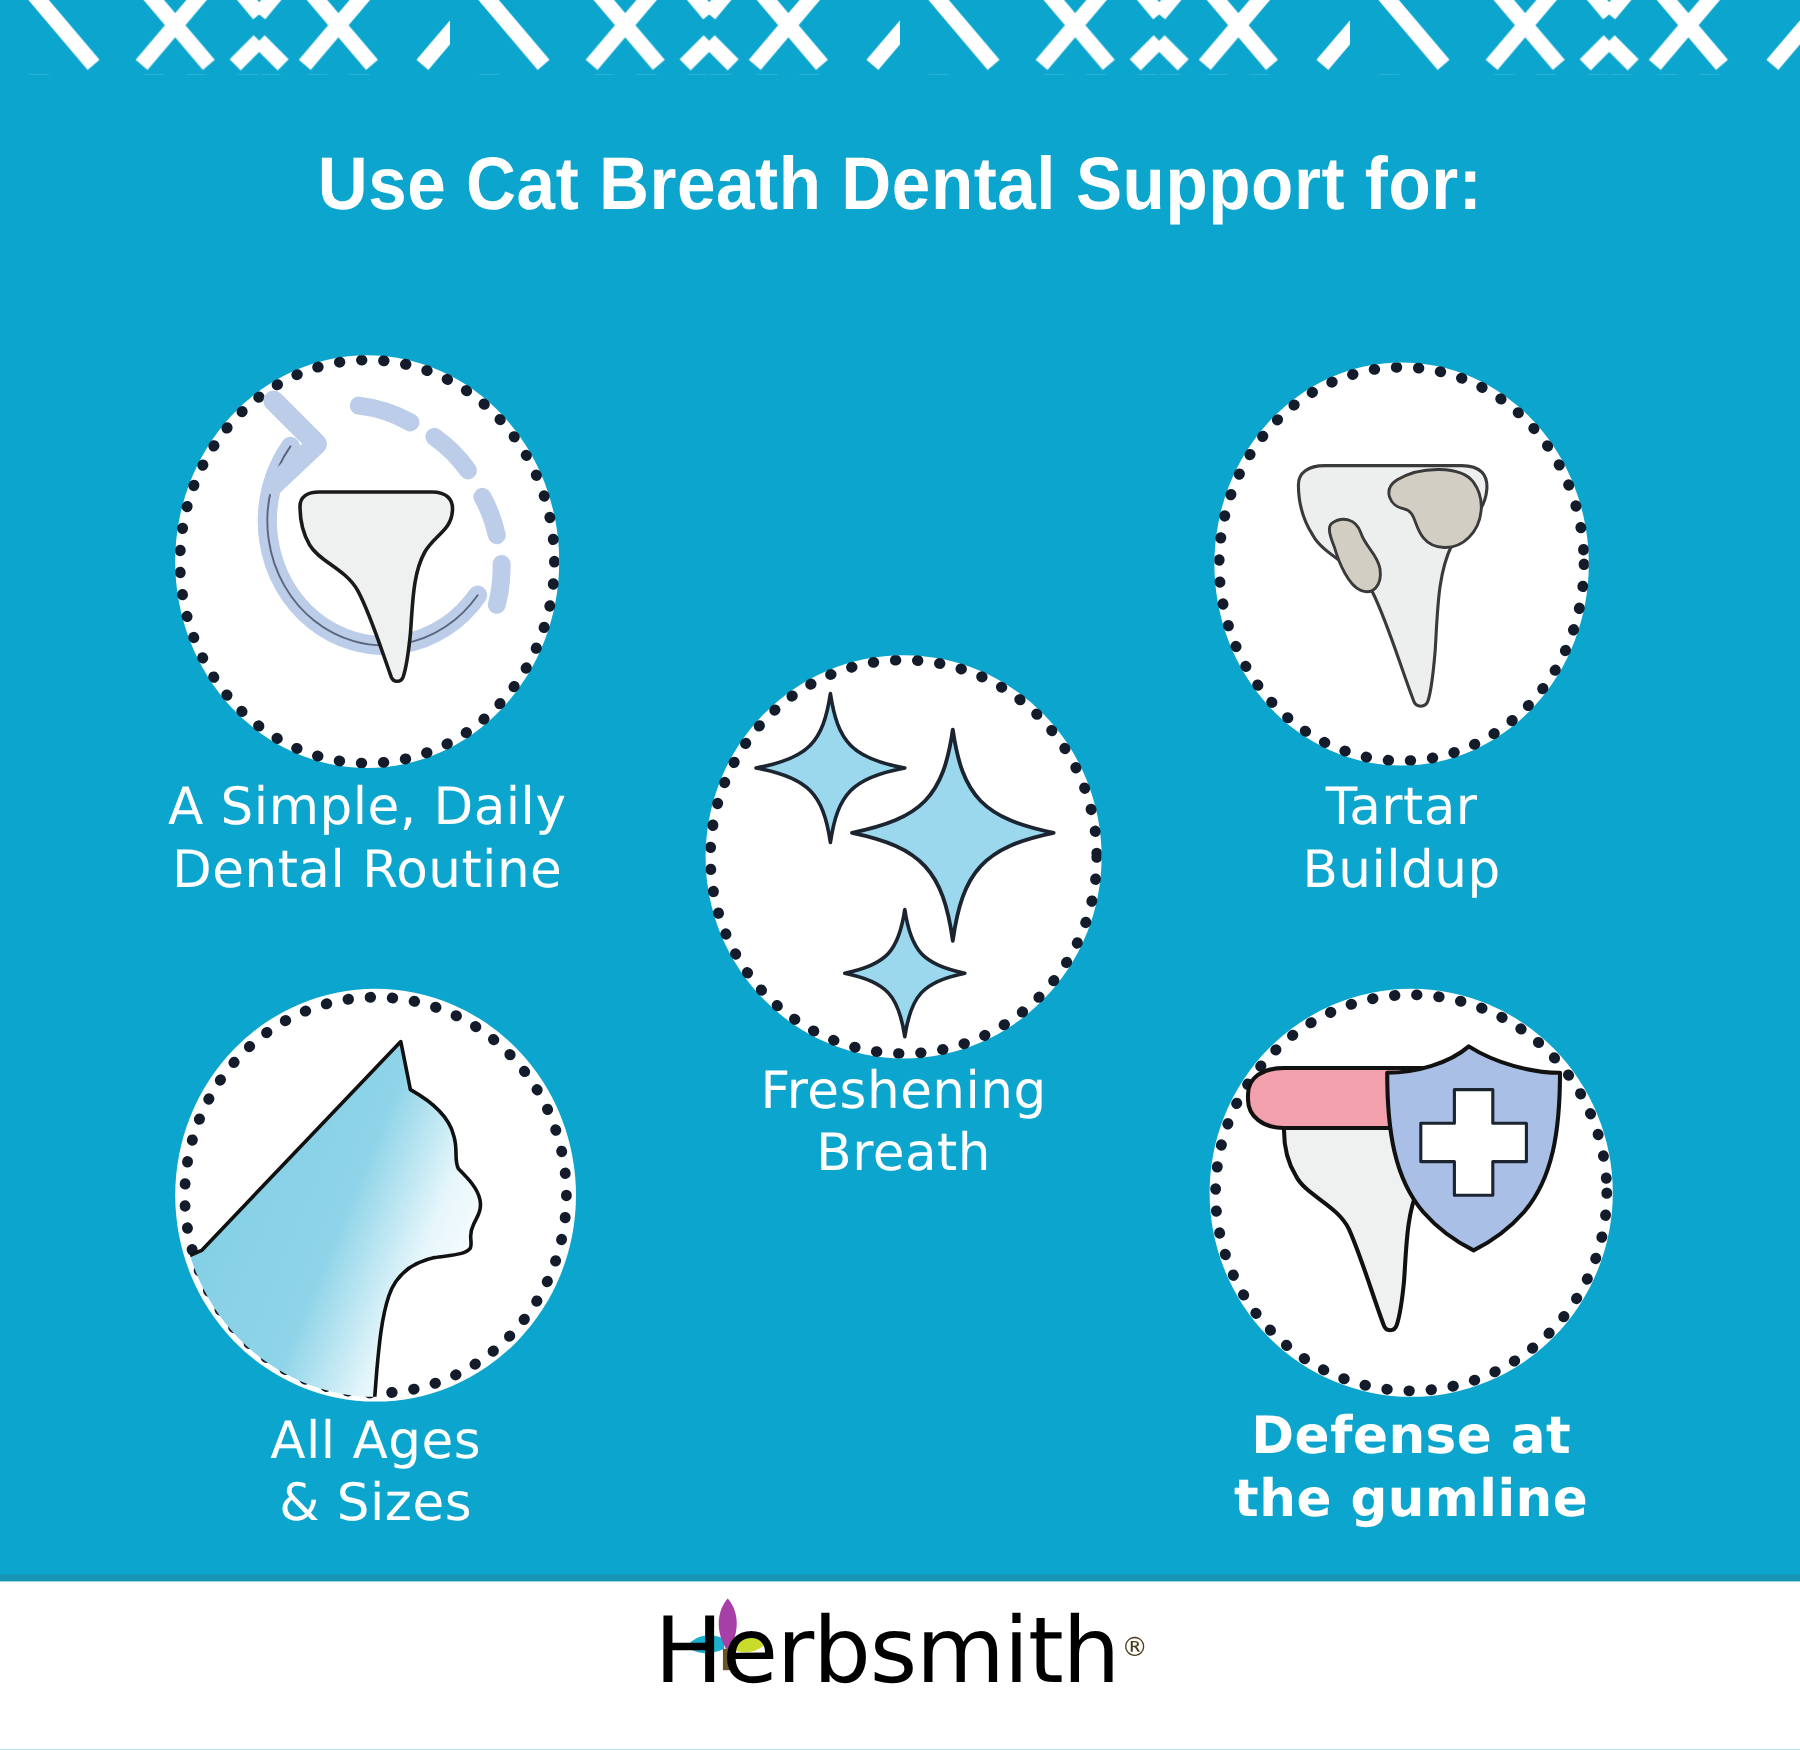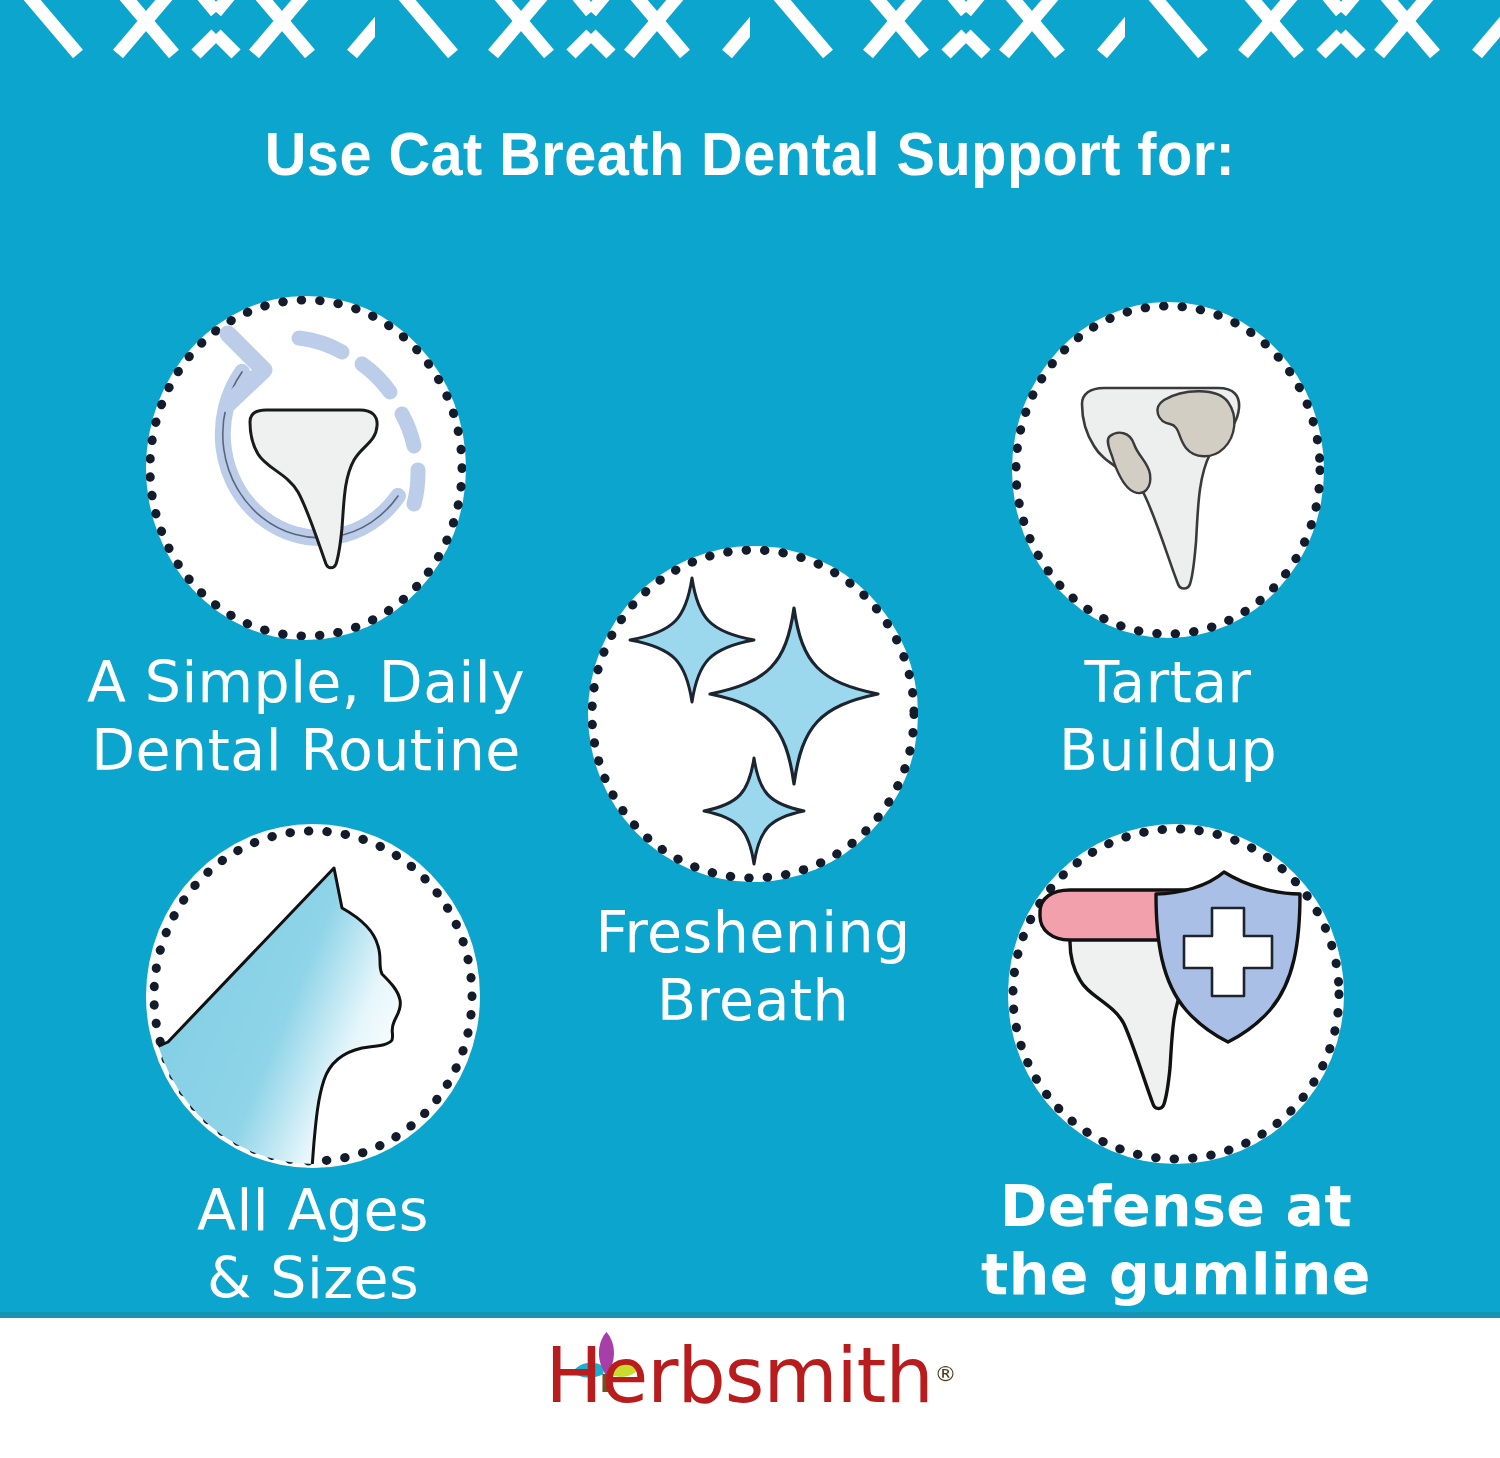--- a/index.html
+++ b/index.html
@@ -51,38 +51,38 @@
     background:#ffffff;
   }
   .badge svg{display:block;}
   .caption{
     position:absolute;
     left:50%;
     transform:translateX(-50%);
     text-align:center;
     color:#ffffff;
     font-family:"DejaVu Sans", sans-serif;
-    font-size:57px;
+    font-size:43px;
     line-height:1.20;
     white-space:pre;
     letter-spacing:0.4px;
   }
 
   
   #f-routine{left:146px;top:296px;}
   #f-routine .badge{width:320px;height:344px;}
   #f-routine .caption{top:352px;width:520px;}
 
   #f-tartar{left:1012px;top:302px;}
   #f-tartar .badge{width:312px;height:336px;}
   #f-tartar .caption{top:346px;width:440px;}
 
   #f-breath{left:588px;top:546px;}
   #f-breath .badge{width:330px;height:336px;}
-  #f-breath .caption{top:352px;width:440px;}
+  #f-breath .caption{top:338px;width:440px;}
 
   #f-ages{left:146px;top:824px;}
   #f-ages .badge{width:334px;height:344px;}
   #f-ages .caption{top:352px;width:440px;}
 
   #f-gumline{left:1008px;top:824px;font-weight:bold;}
   #f-gumline .badge{width:336px;height:340px;}
   #f-gumline .caption{top:348px;width:470px;}
 
   
@@ -91,21 +91,21 @@
     background:#ffffff;
   }
   .logo-wrap{
     position:absolute;left:50%;top:14px;
     transform:translateX(-50%);
     display:flex;align-items:flex-end;
   }
   .logo-text{
     font-family:"DejaVu Sans", sans-serif;
     font-size:76px;
-    color:#b91c1c;
+    color:#000000;
     letter-spacing:-1px;
     line-height:1;
     position:relative;
     top:6px;
   }
   .logo-reg{
     font-family:"DejaVu Sans", sans-serif;
     font-size:22px;
     color:#4A3A19;
     position:relative;

